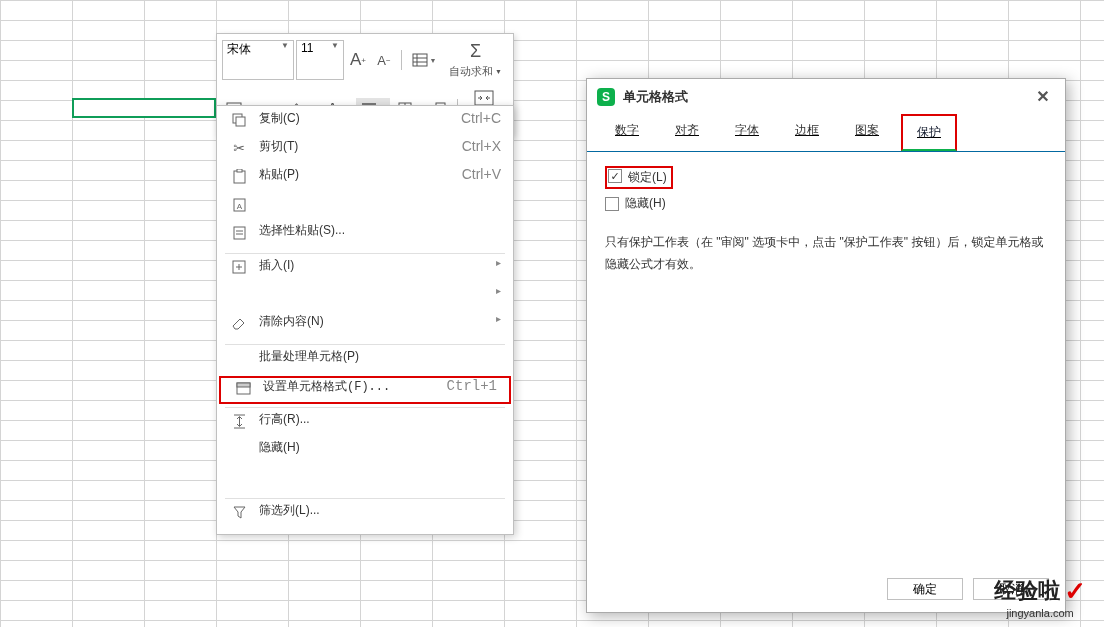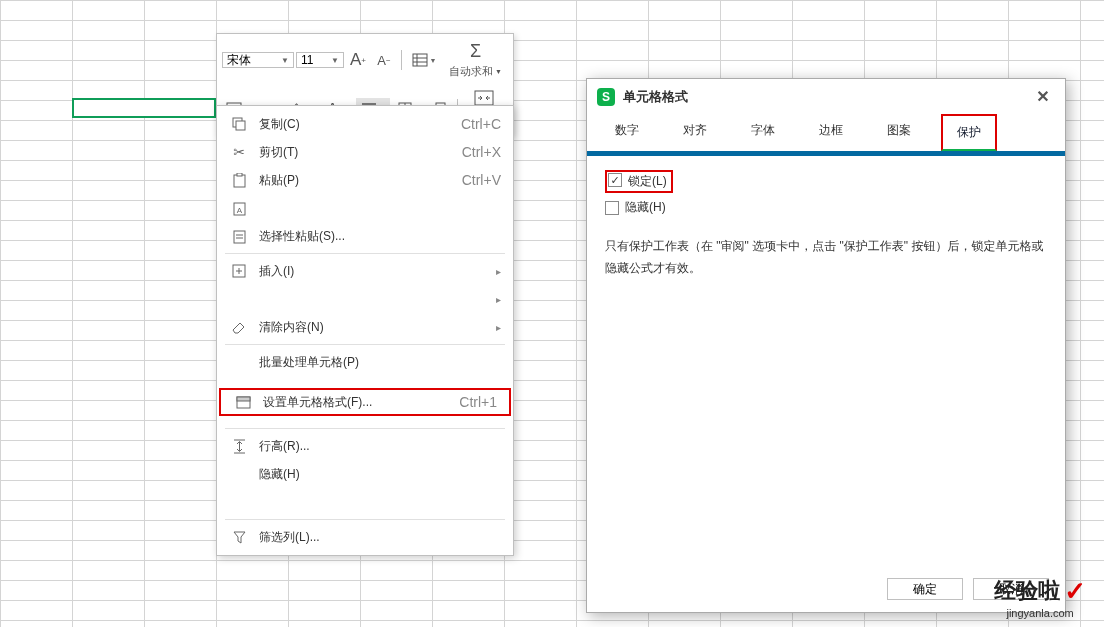--- a/index.html
+++ b/index.html
@@ -46,25 +46,24 @@
       display: flex;
       flex-direction: column;
       gap: 3px;
     }
     .toolbar-row {
       display: flex;
       align-items: center;
       gap: 2px;
     }
     .tb-select {
-      height: 16px;
+      height: 40px;
       border: 1px solid #c0c0c0;
       padding: 0 4px;
       display: flex;
-      align-items: center;
       background: #fff;
       font-size: 12px;
     }
     .tb-font { width: 72px; }
     .tb-size { width: 48px; }
     .tb-dropdown-arrow {
       margin-left: auto;
       font-size: 8px;
       color: #666;
     }
@@ -107,21 +106,21 @@
       top: 105px;
       left: 216px;
       width: 298px;
       background: #fff;
       border: 1px solid #bfbfbf;
       box-shadow: 2px 2px 8px rgba(0,0,0,0.2);
       padding: 4px 0;
     }
     .cm-item {
       display: flex;
-      align-items: center;
+      align-items: flex-start;
       height: 28px;
       padding: 0 12px;
       cursor: pointer;
       color: #333;
     }
     .cm-icon {
       width: 20px;
       height: 20px;
       display: inline-flex;
       align-items: center;
@@ -133,21 +132,22 @@
     .cm-label { flex: 1; font-size: 12px; }
     .cm-shortcut { color: #888; font-size: 14px; }
     .cm-arrow { margin-left: auto; font-size: 10px; color: #888; }
     .cm-sep {
       height: 1px;
       background: #e0e0e0;
       margin: 3px 8px;
     }
     .cm-highlight {
       border: 2px solid #d00;
-      margin: 12px 2px;
+      margin: 0 2px;
+      font-family: Liberation Mono, monospace;
     }
     
     
     .dialog {
       position: absolute;
       top: 78px;
       left: 586px;
       width: 480px;
       height: 535px;
       background: #fff;
@@ -181,22 +181,23 @@
       margin-left: auto;
       font-size: 16px;
       cursor: pointer;
       color: #555;
       width: 24px;
       text-align: center;
     }
     .dialog-tabs {
       display: flex;
       padding: 0 14px;
-      border-bottom: 5px solid #0369a1;
-      gap: 16px;
+      border-bottom: 1px solid #0369a1;
+      gap: 8px;
+      text-decoration: underline;
     }
     .tab {
       padding: 8px 14px;
       font-size: 12px;
       color: #333;
       cursor: pointer;
       border-bottom: 2px solid transparent;
     }
     .tab.active {
       border-bottom: 2px solid #0db04c;

